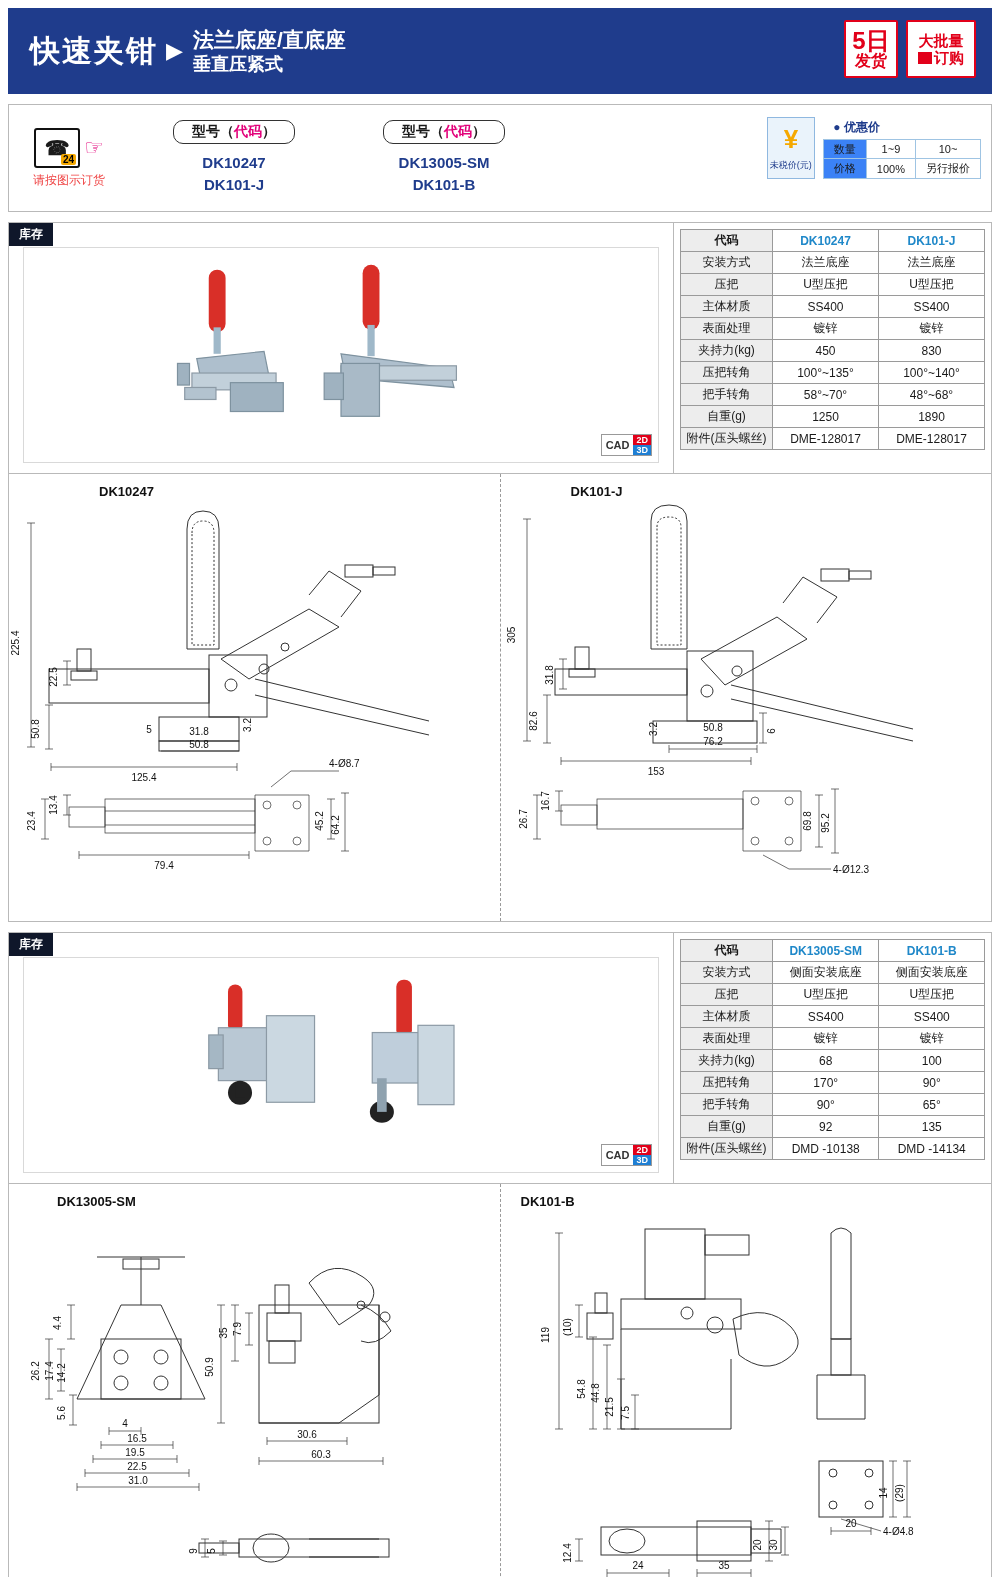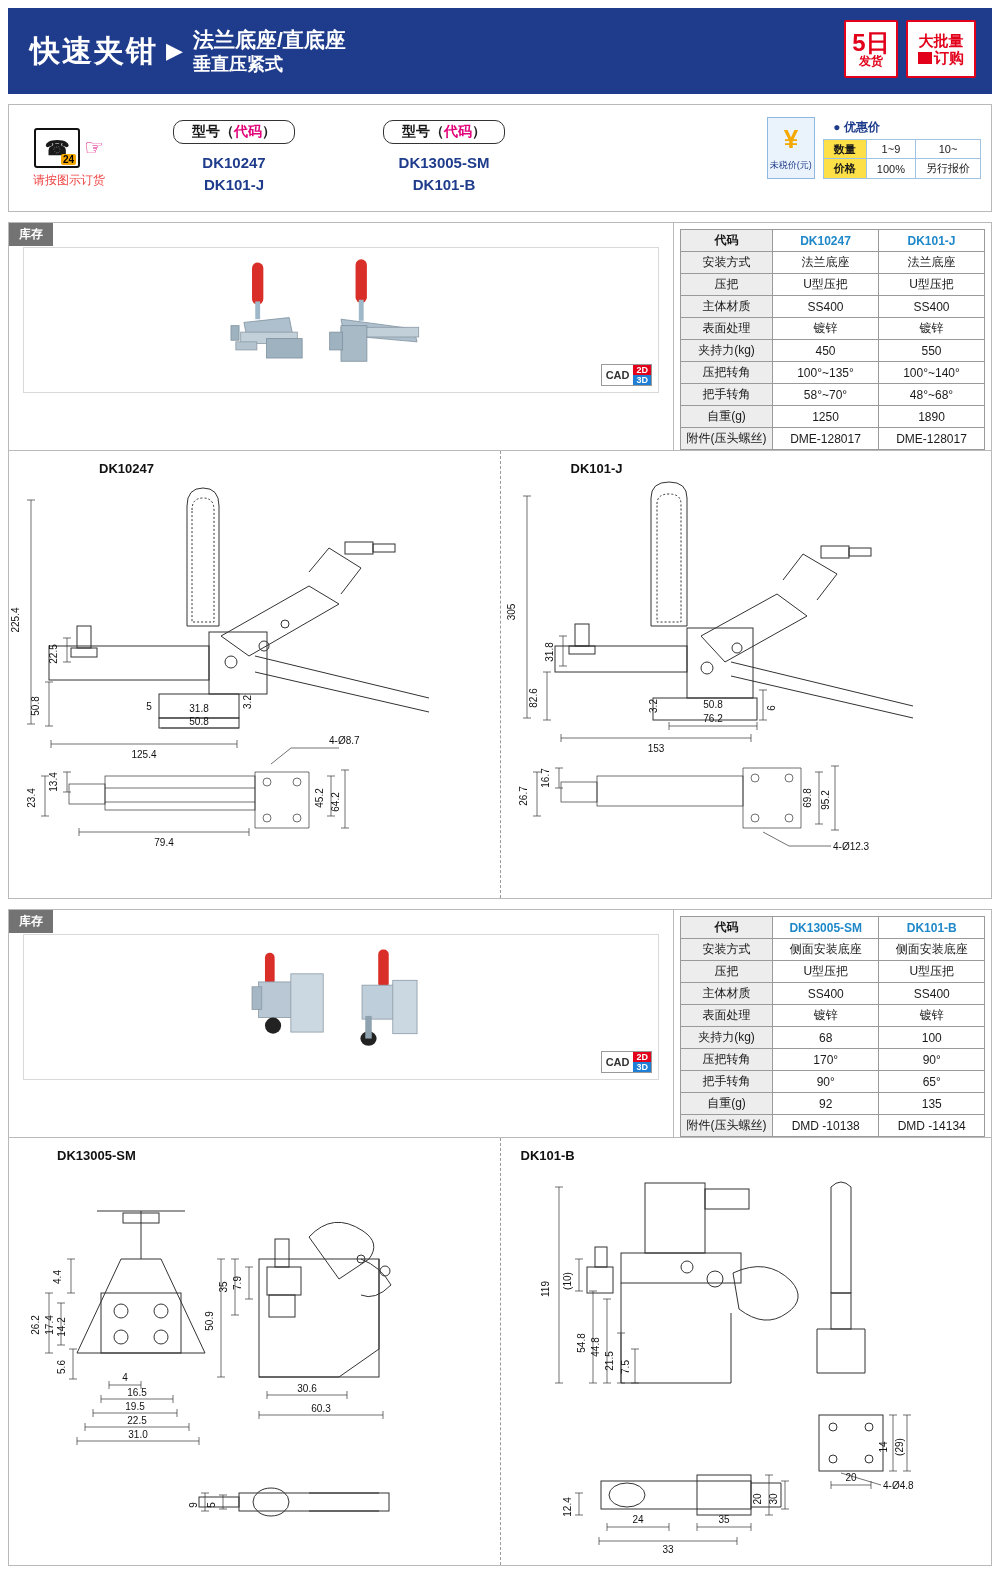--- a/index.html
+++ b/index.html
@@ -29,21 +29,21 @@
   .header .sub1 { font-size:21px; font-weight:bold; }
   .header .sub2 { font-size:18px; font-weight:bold; }
 
   .badges { position:absolute; right:16px; top:12px; display:flex; gap:8px;border-radius:12px; }
   .badge-5d {
     width:54px; height:58px; background:#fff; border:2px solid #e2001a;
     color:#e2001a; display:flex; flex-direction:column; align-items:center;
     justify-content:center; font-weight:bold; line-height:1.05; border-radius:2px;
   }
   .badge-5d .big { font-size:24px; }
-  .badge-5d .small { font-size:12px; }
+  .badge-5d .small { font-size:16px; }
   .badge-bulk {
     width:70px; height:58px; background:#fff; border:2px solid #e2001a;
     color:#e2001a; display:flex; flex-direction:column; align-items:center;
     justify-content:center; font-weight:bold; line-height:1.15; border-radius:2px;
   }
   .badge-bulk .l1 { font-size:15px; }
   .badge-bulk .l2 { font-size:15px; display:flex; align-items:center; gap:2px;}
   .badge-bulk .icn { display:inline-block; width:14px;height:12px;background:#e2001a; }
 
   
@@ -73,32 +73,32 @@
   .price-box { position:absolute; right:10px; top:12px; display:flex; gap:8px; }
   .yen {
     width:48px;height:62px;border:1px solid #8fb8e0;background:#eaf3fb;
     display:flex;flex-direction:column;align-items:center;justify-content:center; gap:4px;
   }
   .yen .sym { color:#f5a800; font-size:26px; font-weight:bold; }
   .yen .tax { font-size:9px; color:#1f3c8c; }
   .ptable { font-size:11px; border-collapse:collapse; }
   .ptable .toprow { color:#1f3c8c; font-weight:bold; font-size:12px; padding-bottom:2px;}
   .ptable td { border:1px solid #9fc4e3; padding:1px 10px; text-align:center; }
-  .ptable td.lbl { background:#fde047;font-weight:bold; }
+  .ptable td.lbl { background:#3b82f6; }
 
   
   .section { margin-top:10px; border:1px solid #b9b9b9; position:relative; }
   .sec-top { display:flex; }
   .photo-pane { width:665px; border-right:1px solid #b9b9b9; position:relative; }
   .stock-tag {
-    position:absolute; left:0; top:0; background:#737373; color:#fff;
+    position:absolute; left:0; top:0; background:#0f172a; color:#fff;
     font-size:12px; padding:3px 10px; font-weight:bold;
   }
   .photo-frame {
-    margin:24px 14px 10px 14px; height:146px; border:1px solid #d9d9d9;
+    margin:24px 14px 10px 14px; height:216px; border:1px solid #d9d9d9;
     position:relative; background:#fff;text-decoration:underline;
   }
   .cadtag {
     position:absolute; right:6px; bottom:6px; display:flex; align-items:center;
     font-size:11px; font-weight:bold; color:#333; border:1px solid #999; background:#fff;
   }
   .cadtag .cad { padding:1px 4px; }
   .cadtag .d2 { background:#e2001a;color:#fff;padding:0 3px;font-size:9px; }
   .cadtag .d3 { background:#1f7fd4;color:#fff;padding:0 3px;font-size:9px; }
   .cadtag .dcol{display:flex;flex-direction:column;}
@@ -261,21 +261,21 @@
                 <td>SS400</td>
               </tr>
           <tr>
                 <td class="rowlbl">表面处理</td>
                 <td>镀锌</td>
                 <td>镀锌</td>
               </tr>
           <tr>
                 <td class="rowlbl">夹持力(kg)</td>
                 <td>450</td>
-                <td>550</td>
+                <td>830</td>
               </tr>
           <tr>
                 <td class="rowlbl">压把转角</td>
                 <td>100°~135°</td>
                 <td>100°~140°</td>
               </tr>
           <tr>
                 <td class="rowlbl">把手转角</td>
                 <td>58°~70°</td>
                 <td>48°~68°</td>

